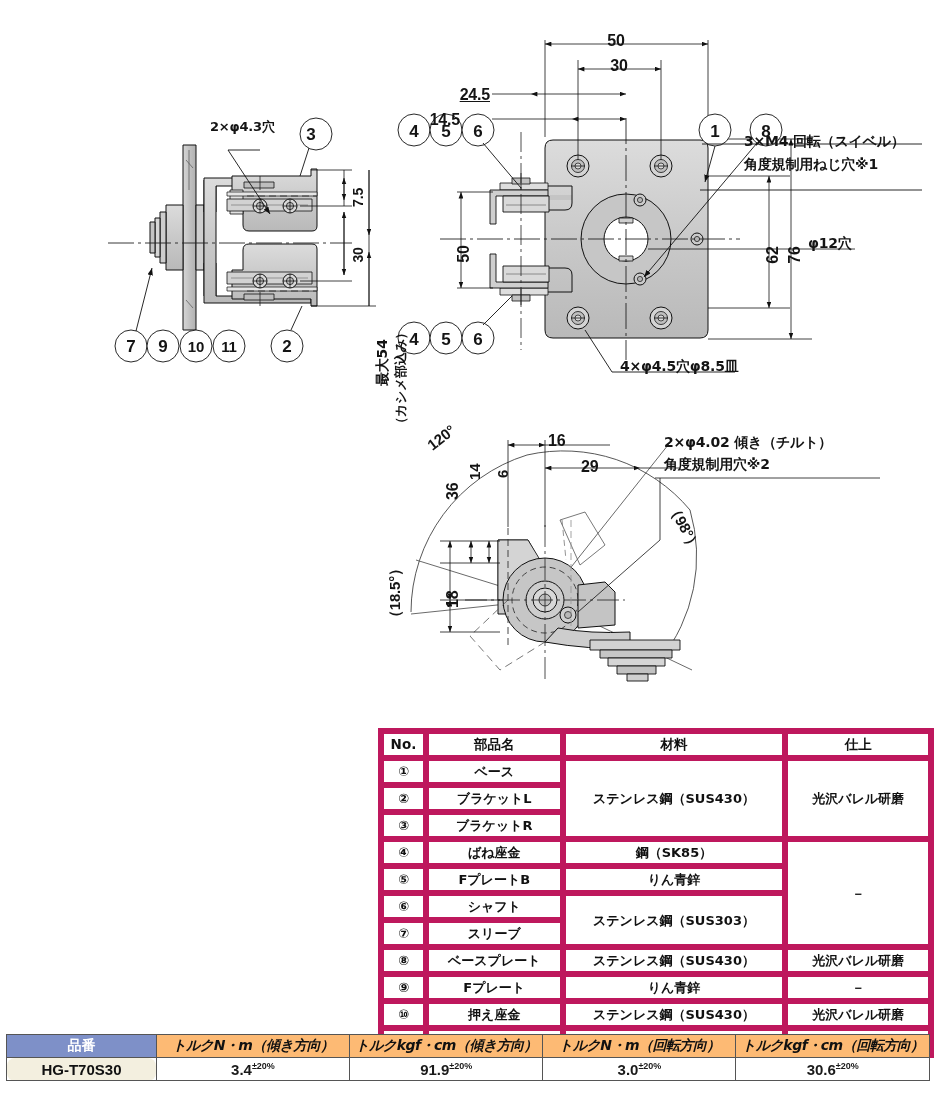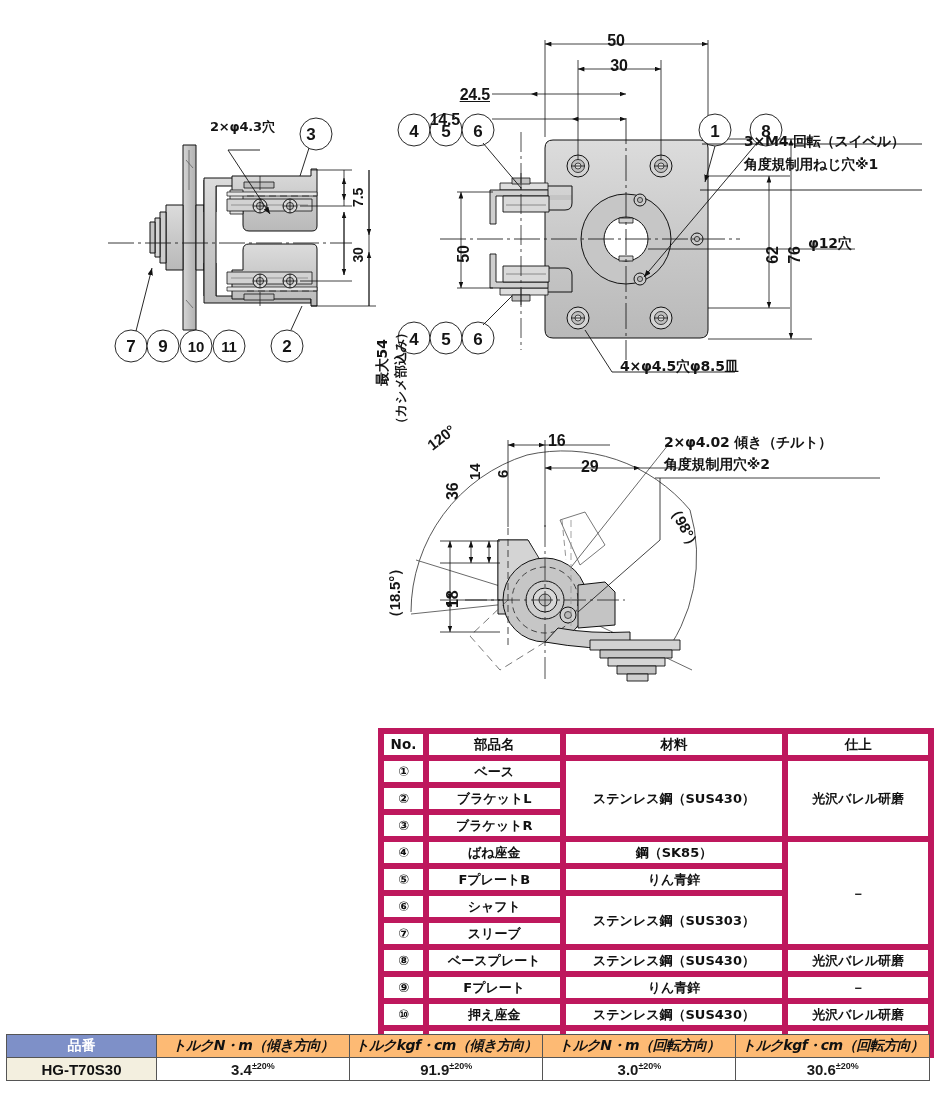--- a/index.html
+++ b/index.html
@@ -26,21 +26,21 @@
   .parts-table .c-name{width:140px;margin-left:12px;}
   .parts-table .c-mat{width:228px;}
   .parts-table .c-fin{width:150px;}
   .circnum{font-size:13px;}
 
   .torque-table{position:absolute;left:6px;top:1034px;width:924px;border-collapse:collapse;font-size:14px;padding-left:20px;}
   .torque-table th,.torque-table td{border:1px solid #555;text-align:center;font-weight:bold;
       height:22px;padding:0 3px;}
   .torque-table thead th{background:#7e90c8;color:#fff;}
   .torque-table thead th.gray{background:#fdba74;color:#111;font-size:14px;letter-spacing:-0.5px;font-style:italic;}
-  .torque-table tbody td.pn{background:#f3efdf;color:#111;font-size:15px;}
+  .torque-table tbody td.pn{background:#f3efdf;color:#111;font-size:15px;border-radius:8px;}
   .torque-table tbody td{background:#fff;font-size:15px;}
   sup.tol{font-size:9px;font-weight:bold;vertical-align:super;}
 </style>
 </head>
 <body>
 
 <div class="page">
 
   <svg class="dwg" viewBox="0 0 936 720">
     <defs>

